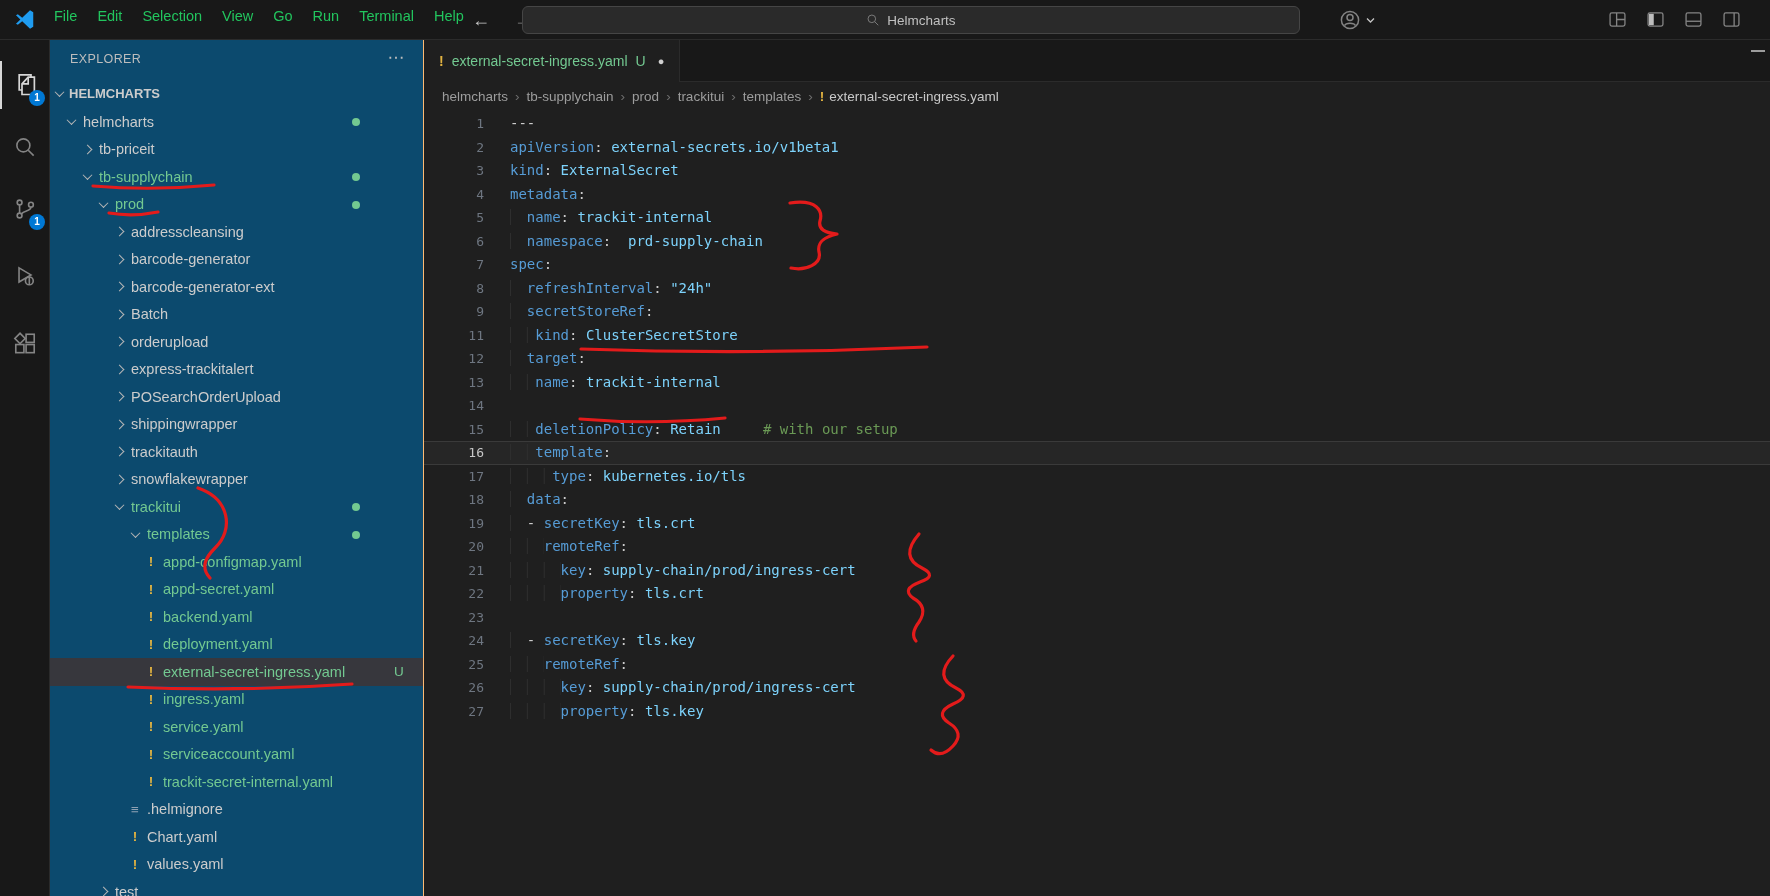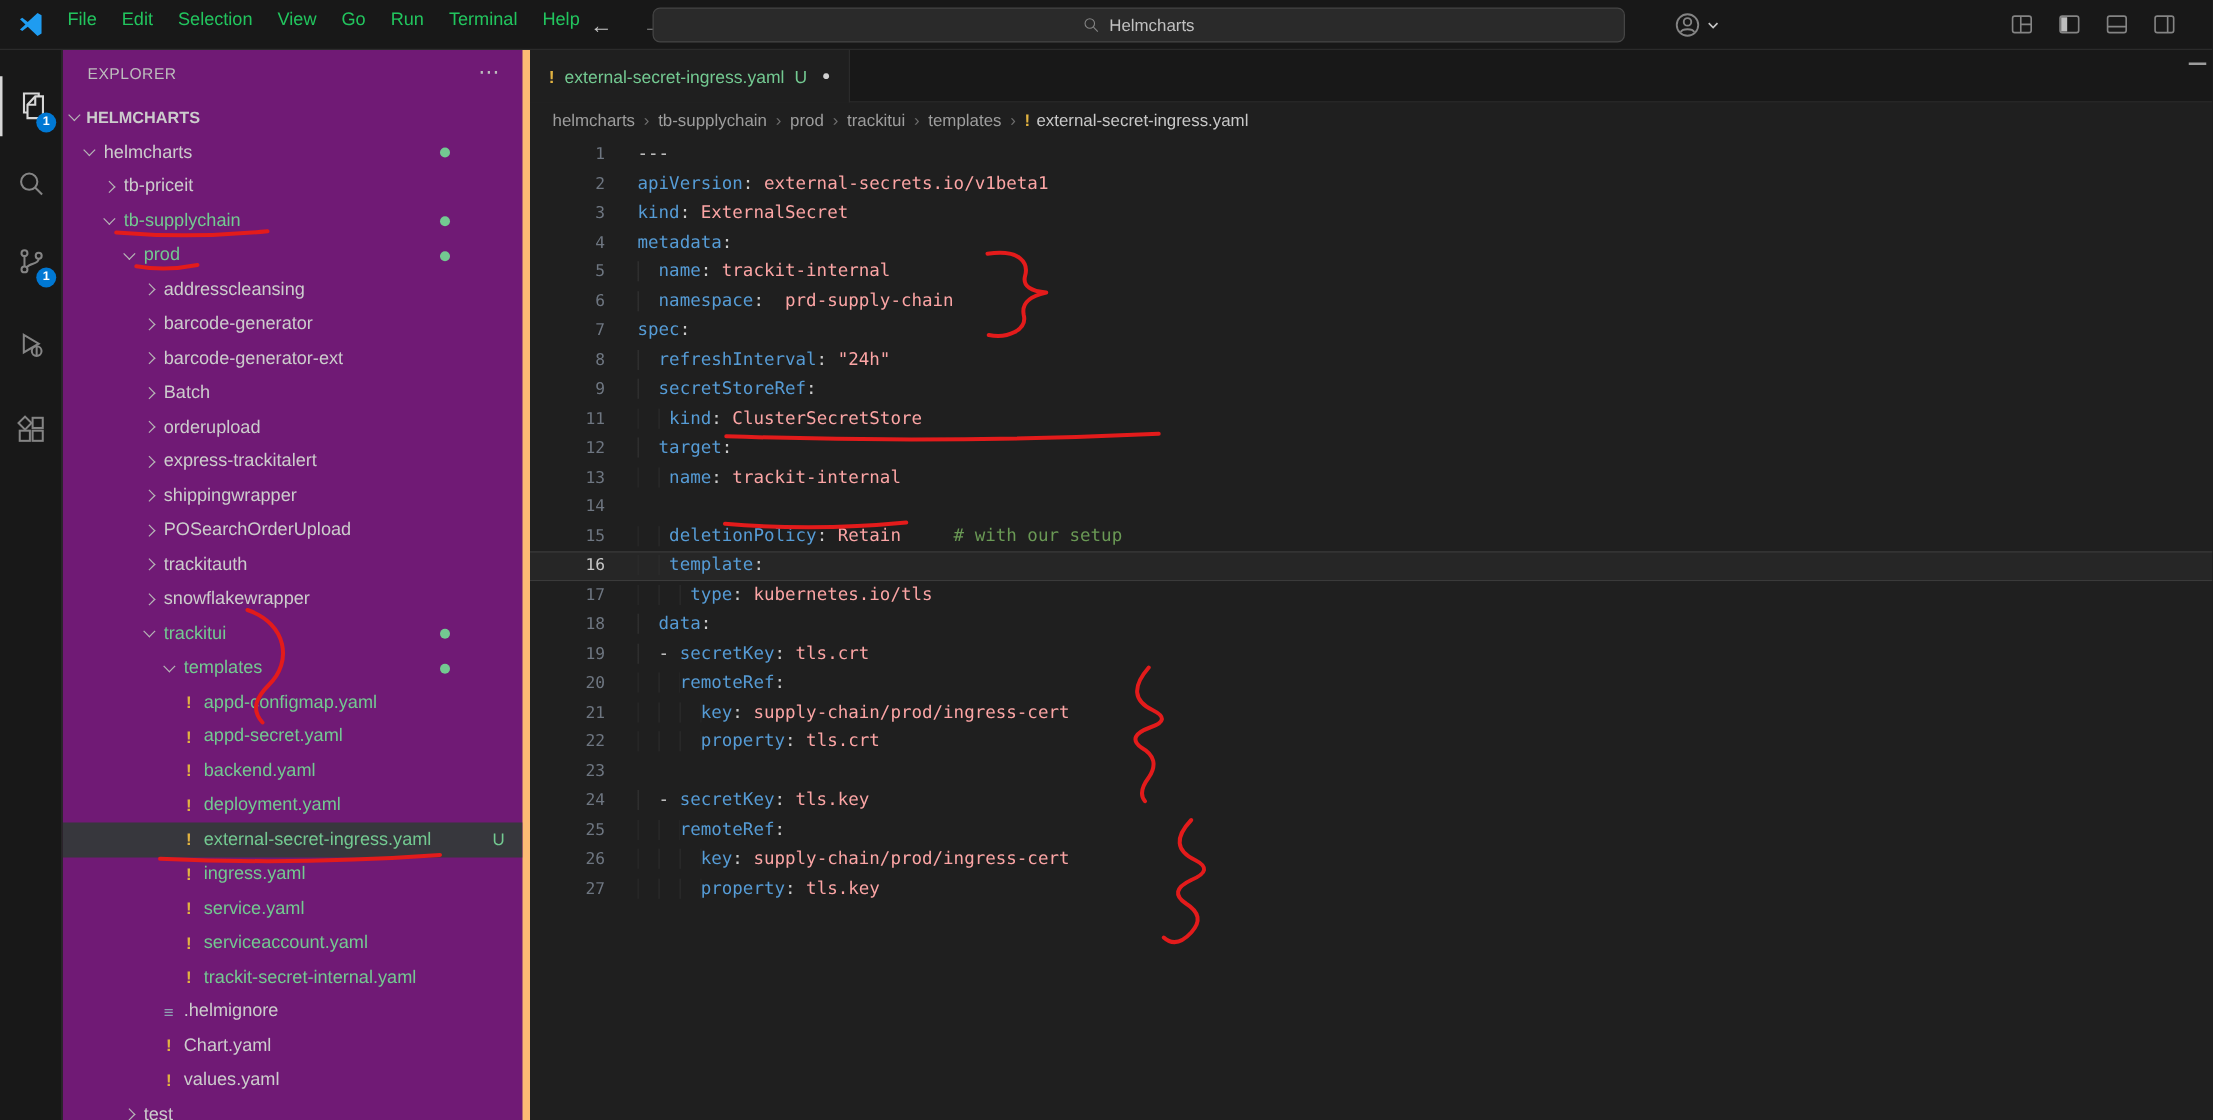--- a/index.html
+++ b/index.html
@@ -17,21 +17,21 @@
   .layouts{position:absolute;right:28px;top:9px;display:flex;gap:17px;align-items:center}
   .dash{position:absolute;left:1751px;top:50px;width:14px;height:2px;background:#9c9c9c;z-index:6}
 
   
   .activitybar{position:absolute;left:0;top:40px;bottom:0;width:50px;background:#181818;border-right:1px solid #2b2b2b;z-index:4}
   .ab-item{position:absolute;left:0;width:50px;height:48px;display:flex;align-items:center;justify-content:center;cursor:pointer}
   .ab-item.active{border-left:2px solid #d7d7d7}
   .ab-badge{position:absolute;right:5px;bottom:3px;min-width:16px;height:16px;border-radius:8px;background:#0078d4;color:#fff;font-size:10px;line-height:16px;text-align:center;padding:0 4px;font-weight:700}
 
   
-  .sidebar{position:absolute;left:50px;top:40px;bottom:0;width:374px;background:#701a75;border-right:6px solid #fdba74;z-index:3;overflow:hidden}
+  .sidebar{position:absolute;left:50px;top:40px;bottom:0;width:374px;background:#0c4a6e;border-right:1px solid #fdba74;z-index:3;overflow:hidden}
   .sb-title{height:38px;display:flex;align-items:center;padding-left:20px;font-size:12.5px;color:#bdbdbd;letter-spacing:.4px;position:relative}
   .sb-more{position:absolute;right:18px;top:7px;font-size:17px;color:#bdbdbd;cursor:pointer}
   .sb-section{height:30px;display:flex;align-items:center;font-size:13px;font-weight:700;color:#cccccc;padding-left:6px;gap:6px;cursor:pointer}
   .tree{position:relative}
   .trow{position:relative;display:flex;align-items:center;height:27.5px;font-size:14.5px;color:#cccccc;cursor:pointer;white-space:nowrap}
   .trow.sel{background:#37373d}
   .ind{flex:none}
   .slot{flex:none;width:18px;display:flex;align-items:center;justify-content:center;font-size:13.5px}
   .chev{width:7px;height:7px;border-right:1.5px solid #b6b6b6;border-bottom:1.5px solid #b6b6b6;display:block}
   .chev.right{transform:rotate(-45deg)}
@@ -52,21 +52,21 @@
   .crumb{cursor:pointer;display:flex;align-items:center;gap:5px}
   .crumb:last-child{color:#c8c8c8}
   .crumb-sep{color:#6e6e6e}
   .codewrap{position:absolute;top:70px;left:0;right:0;bottom:0;padding-top:2px;font-family:"DejaVu Sans Mono",monospace;font-size:14px;line-height:23.5px}
   .cline{display:flex;height:23.5px}
   .cline.cur{background:#262626;box-shadow:inset 0 1px 0 #3a3a3a,inset 0 -1px 0 #3a3a3a}
   .cline.cur .ln{color:#c6c6c6}
   .ln{flex:none;width:86px;text-align:right;padding-right:26px;color:#6e7681;font-size:13px;cursor:pointer}
   .ct{white-space:pre}
   .k{color:#569cd6}
-  .v{color:#fca5a5}
+  .v{color:#7dd3fc}
   .cm{color:#6a9955}
   .pl{color:#cccccc}
   .w{background-image:linear-gradient(to right,#2e2e2e 1px,transparent 1px);background-size:16.86px 100%}
 
   
   .annotations{position:absolute;left:0;top:0;pointer-events:none;z-index:9}
 
   .icon-stroke{fill:none;stroke:#848484;stroke-width:1.5}
   .icon-stroke.on{stroke:#d7d7d7}
 </style>
@@ -251,28 +251,28 @@
         <span class="slot">
           <i class="chev right"></i>
         </span>
         <span class="tlabel">express-trackitalert</span>
       </div>
       <div class="trow">
         <span class="ind" style="width: 60px;"></span>
         <span class="slot">
           <i class="chev right"></i>
         </span>
+        <span class="tlabel">POSearchOrderUpload</span>
+      </div>
+      <div class="trow">
+        <span class="ind" style="width: 60px;"></span>
+        <span class="slot">
+          <i class="chev right"></i>
+        </span>
         <span class="tlabel">shippingwrapper</span>
-      </div>
-      <div class="trow">
-        <span class="ind" style="width: 60px;"></span>
-        <span class="slot">
-          <i class="chev right"></i>
-        </span>
-        <span class="tlabel">POSearchOrderUpload</span>
       </div>
       <div class="trow">
         <span class="ind" style="width: 60px;"></span>
         <span class="slot">
           <i class="chev right"></i>
         </span>
         <span class="tlabel">trackitauth</span>
       </div>
       <div class="trow">
         <span class="ind" style="width: 60px;"></span>

